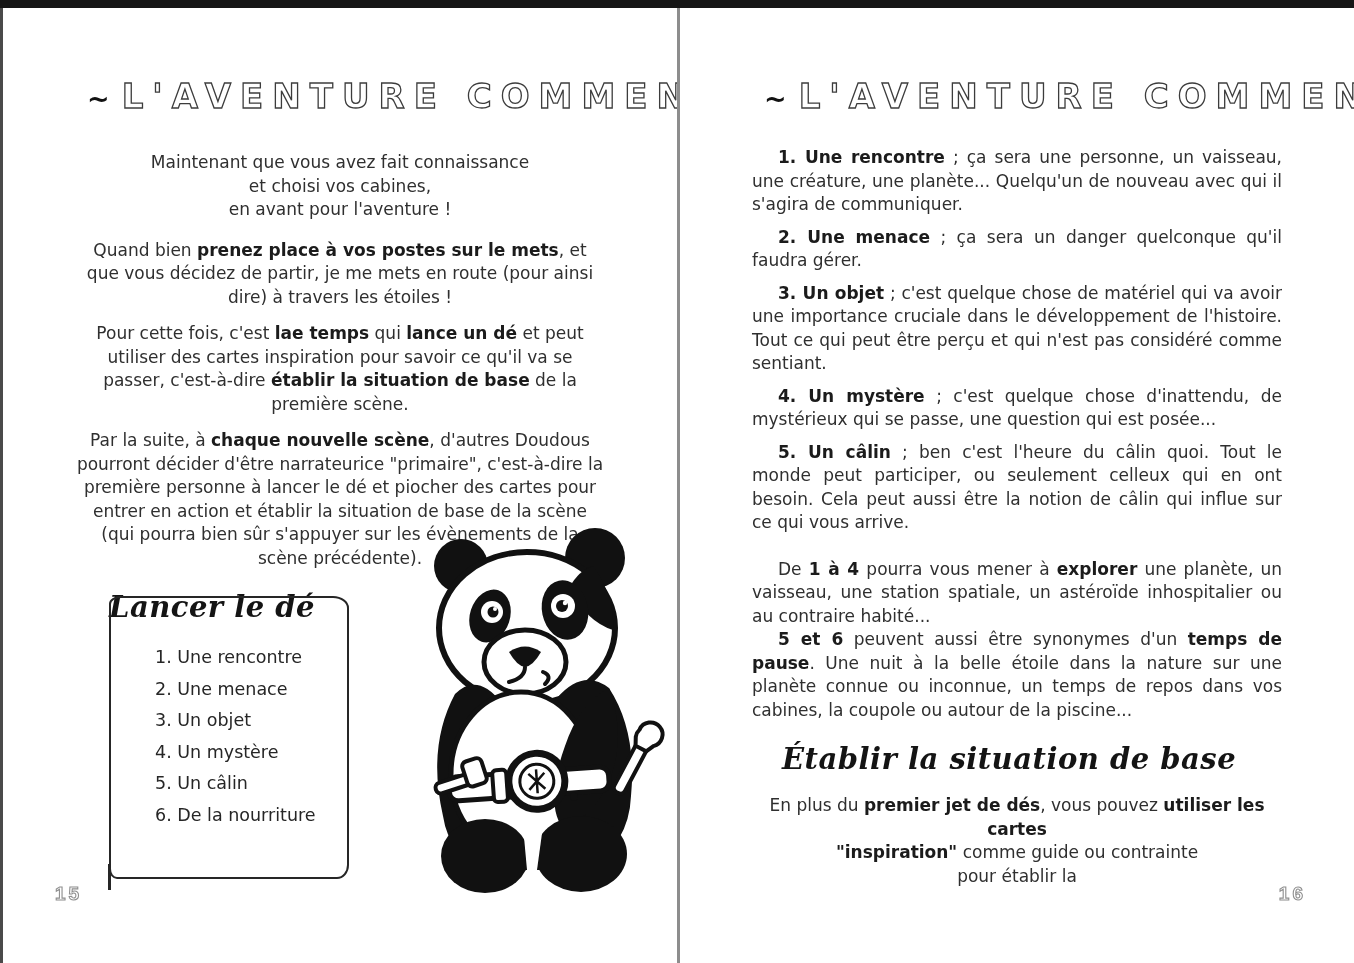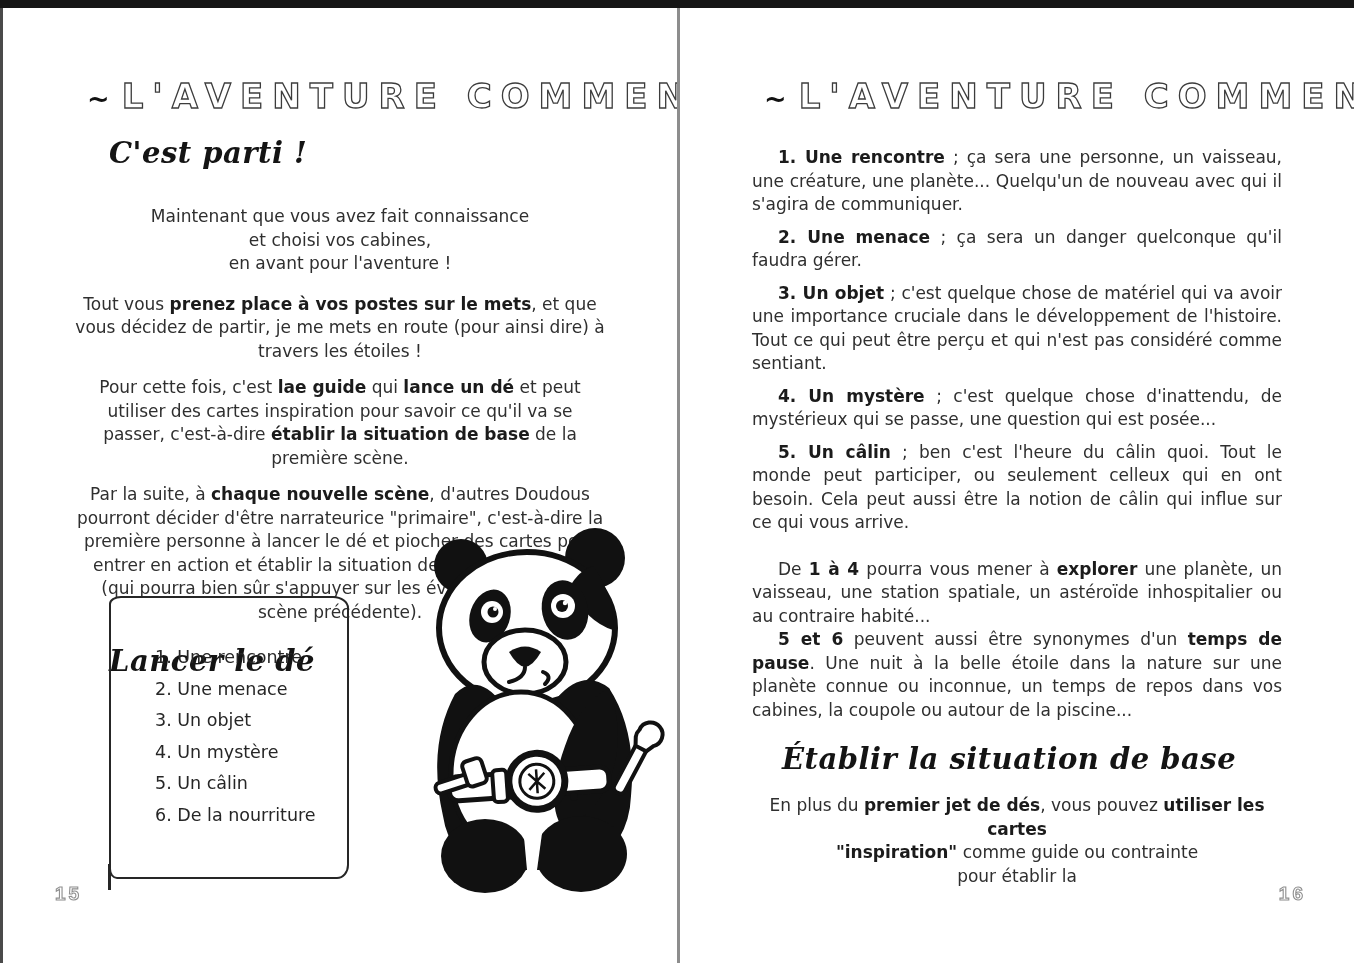--- a/index.html
+++ b/index.html
@@ -77,28 +77,27 @@
 
 <div class="screen">
   <div class="top-edge"></div>
   <div class="left-edge"></div>
   <div class="page-divider"></div>
 
   <section class="page page-left">
     <div class="page-inner">
       <h1 class="doc-title"><span class="tilde">~</span><span class="outline">L'AVENTURE COMMENCE</span><span class="tilde">~</span></h1>
 
-      <h2 class="hand h-left">C'est parti !</h2>
 
       <p class="cent intro">Maintenant que vous avez fait connaissance
 et choisi vos cabines,
 en avant pour l'aventure !</p>
 
-      <p class="cent pl-p1"><span>Tout vous </span><span class="b">prenez place à vos postes sur le mets</span><span>, et que vous décidez de partir, je me mets en route (pour ainsi dire) à travers les étoiles !</span></p>
-      <p class="cent pl-p2"><span>Pour cette fois, c'est </span><span class="b">lae guide</span><span> qui </span><span class="b">lance un dé</span><span> et peut utiliser des cartes inspiration pour savoir ce qu'il va se passer, c'est-à-dire </span><span class="b">établir la situation de base</span><span> de la première scène.</span></p>
+      <p class="cent pl-p1"><span>Quand bien </span><span class="b">prenez place à vos postes sur le mets</span><span>, et que vous décidez de partir, je me mets en route (pour ainsi dire) à travers les étoiles !</span></p>
+      <p class="cent pl-p2"><span>Pour cette fois, c'est </span><span class="b">lae temps</span><span> qui </span><span class="b">lance un dé</span><span> et peut utiliser des cartes inspiration pour savoir ce qu'il va se passer, c'est-à-dire </span><span class="b">établir la situation de base</span><span> de la première scène.</span></p>
       <p class="cent pl-p3"><span>Par la suite, à </span><span class="b">chaque nouvelle scène</span><span>, d'autres Doudous pourront décider d'être narrateurice "primaire", c'est-à-dire la première personne à lancer le dé et piocher des cartes pour entrer en action et établir la situation de base de la scène (qui pourra bien sûr s'appuyer sur les évènements de la scène précédente).</span></p>
 
       <h2 class="hand h-left heading-dice">Lancer le dé</h2>
     </div>
 
     <div class="dice-box">
       <ul class="dice-list">
         <li>1. Une rencontre</li>
         <li>2. Une menace</li>
         <li>3. Un objet</li>

